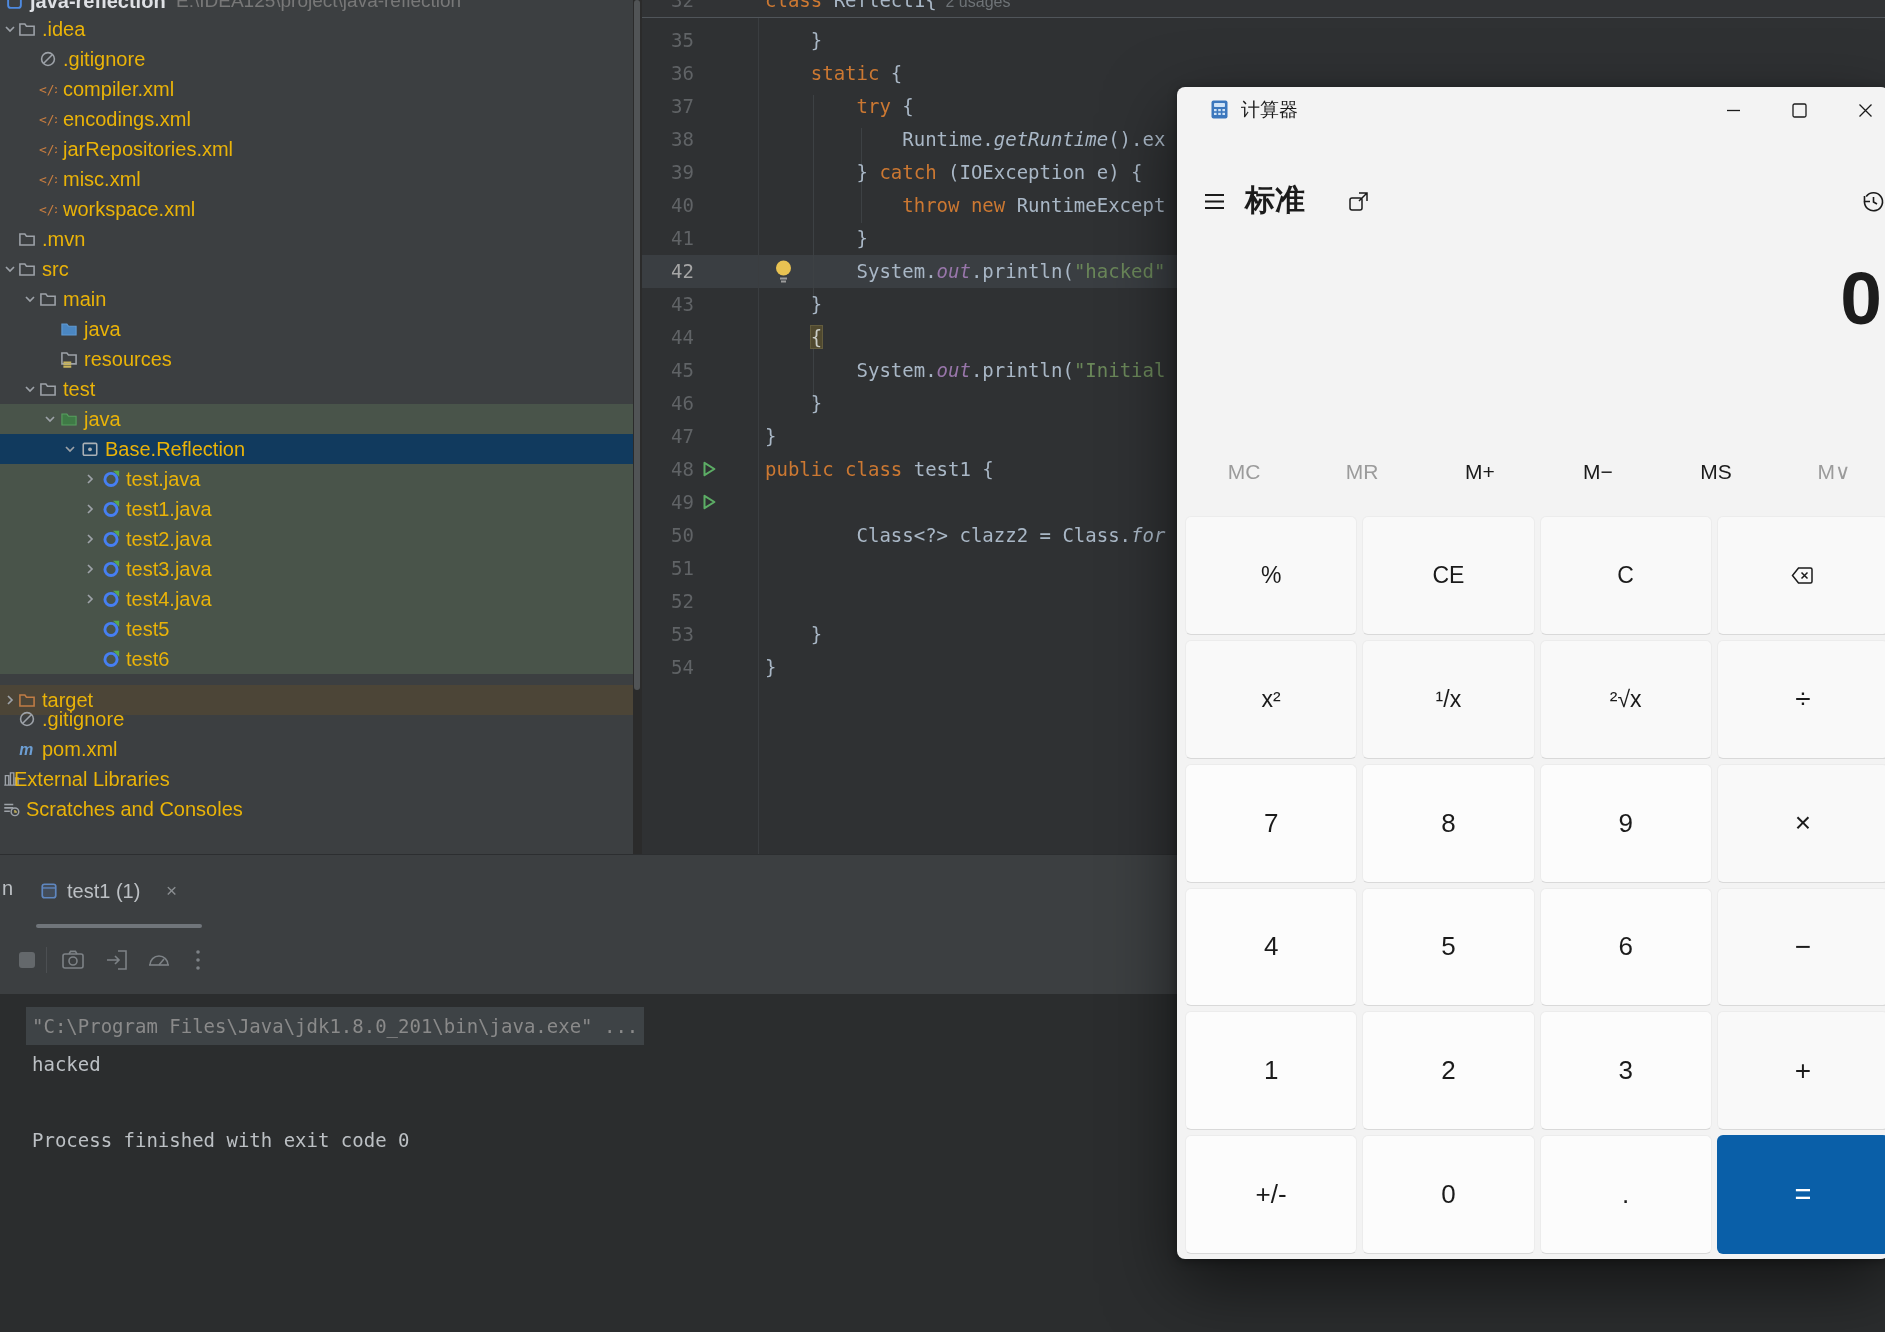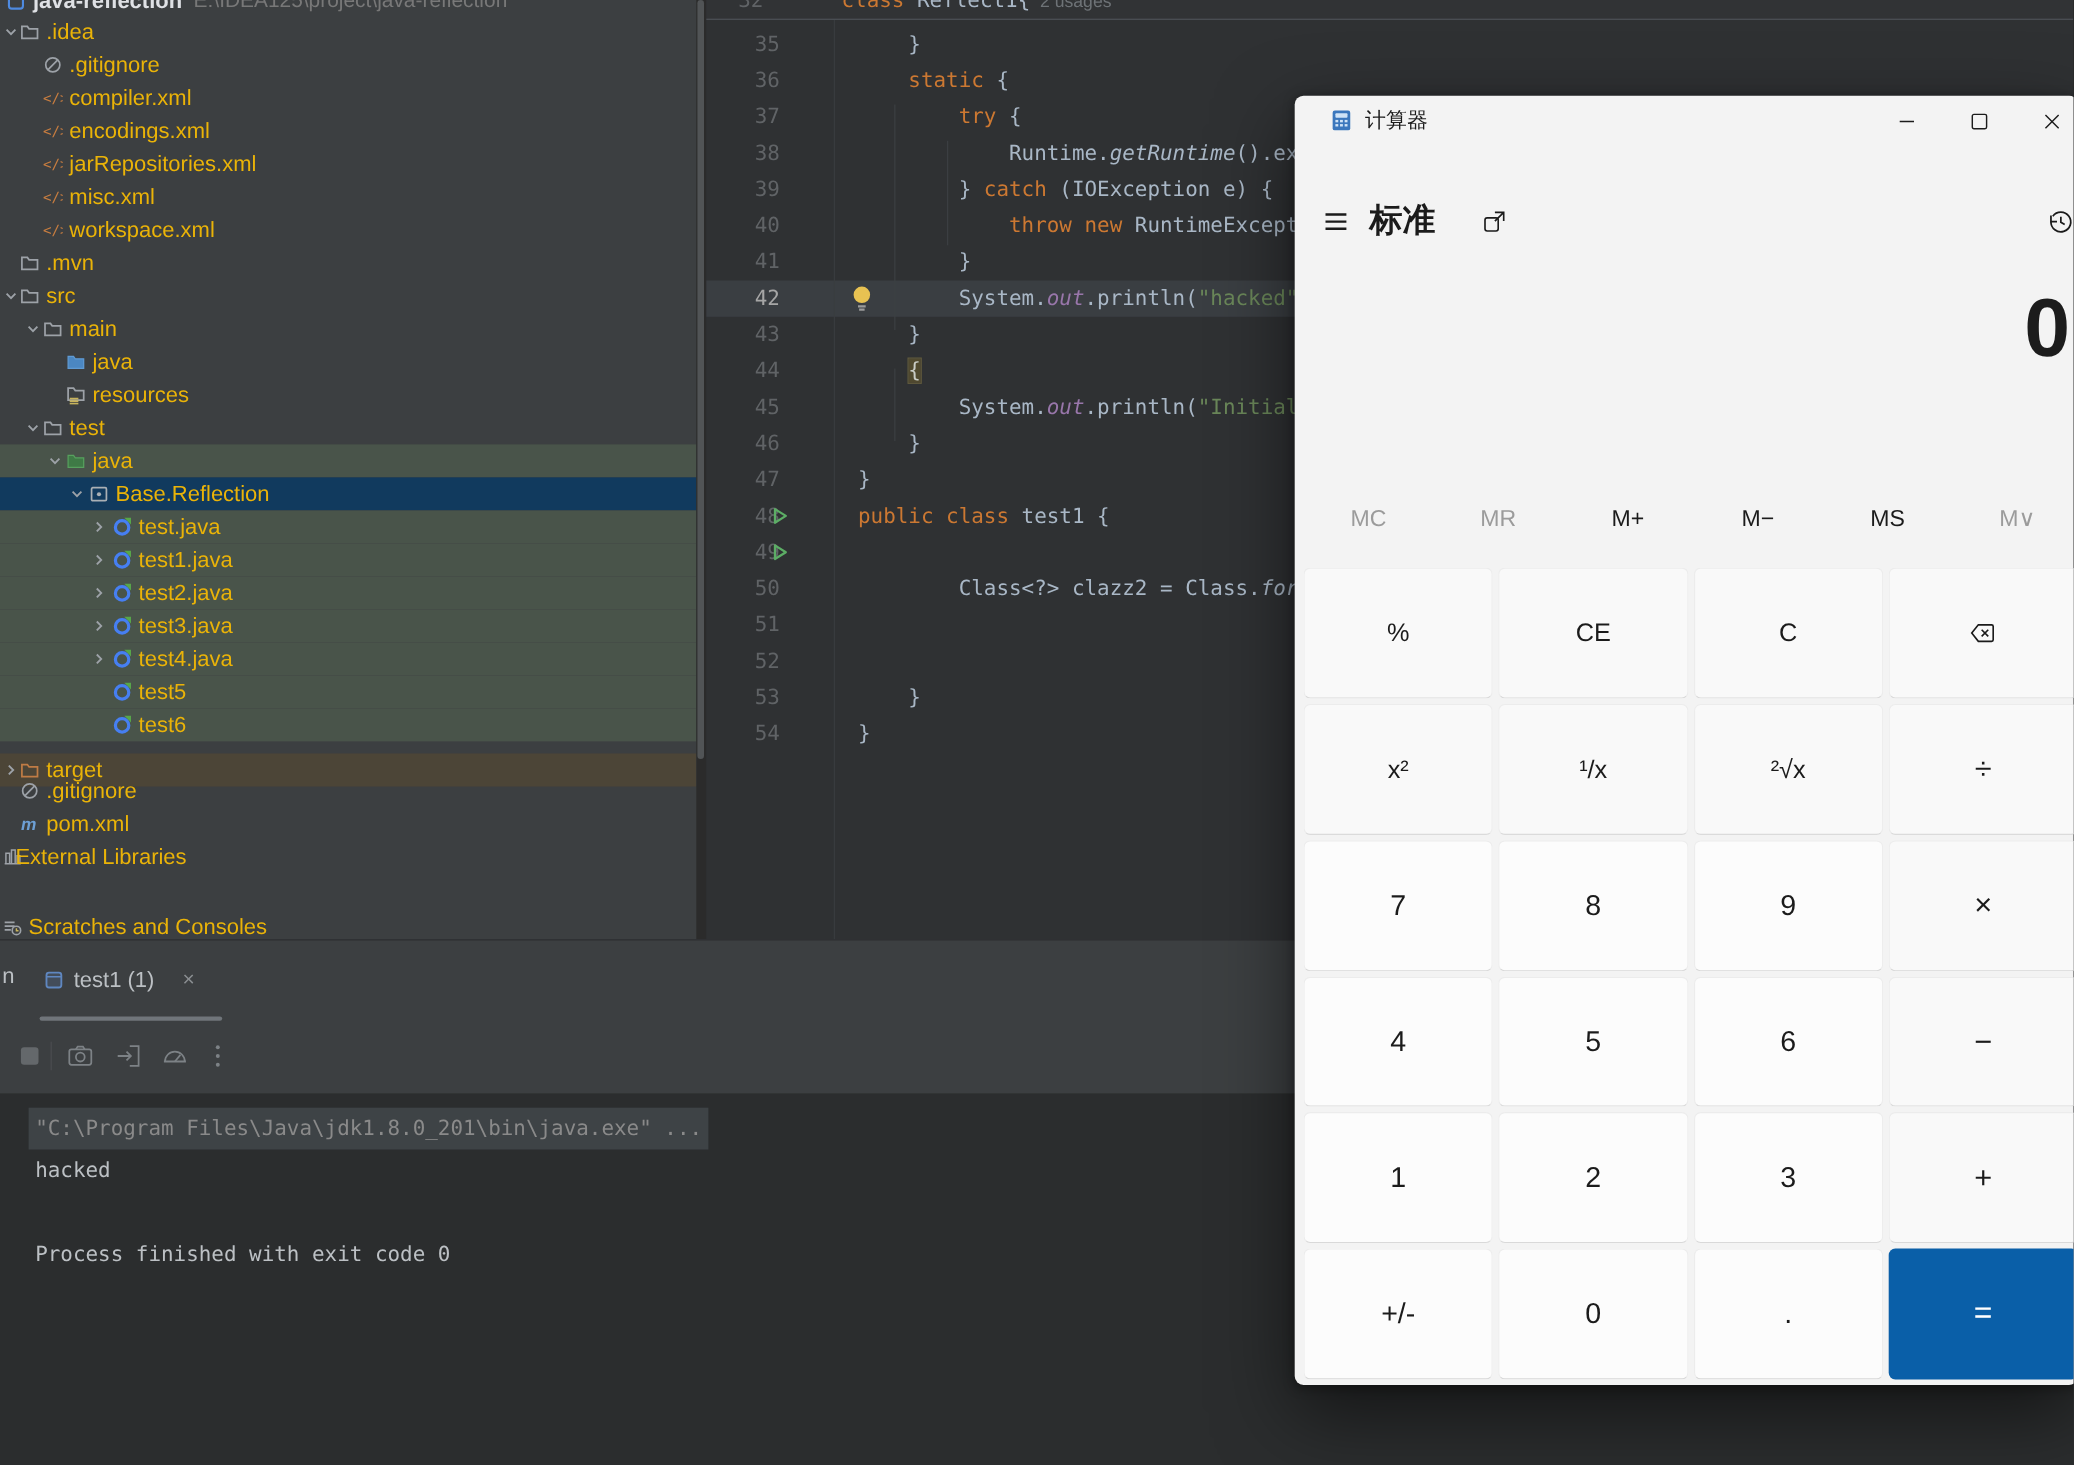--- a/index.html
+++ b/index.html
@@ -24,21 +24,21 @@
   .tlb{position:absolute;font-size:20px;color:#eab308;white-space:nowrap;}
   #tree-scrollthumb{left:634px;top:0;width:6px;height:690px;background:#515456;border-radius:3px;z-index:7;}
 
   
   #editor-panel{left:642px;top:0;right:0;height:854px;background:#2f3133;overflow:hidden;z-index:5;
                 font-family:"DejaVu Sans Mono",monospace;font-size:19px;}
   #line-highlight{left:0;right:0;top:255px;height:33px;background:#3a3e42;}
   .iguide{position:absolute;width:1px;background:#3d4144;}
   #sticky-line{left:0;right:0;top:0;height:17px;background:#313335;border-bottom:1px solid #50555a;overflow:hidden;z-index:3;}
   #sticky-inner{position:absolute;left:0;right:0;top:-16px;height:33px;line-height:33px;}
-  .cl{position:absolute;left:15px;right:0;height:33px;line-height:33px;white-space:pre;}
+  .cl{position:absolute;left:0;right:0;height:33px;line-height:33px;white-space:pre;}
   .cl .num,#sticky-inner .num{position:absolute;left:0;width:52px;text-align:right;color:#606366;}
   .cl .num.active{color:#a6a6a6;}
   .cl .txt,#sticky-inner .txt{position:absolute;left:123px;white-space:pre;}
   .kw{color:#cc7832;}
   .str{color:#6a8759;}
   .pl{color:#a9b7c6;}
   .fld{color:#9876aa;font-style:italic;}
   .mtd{color:#ffc66d;}
   .it{color:#a9b7c6;font-style:italic;}
   .inlay{color:#6e7377;font-family:"Liberation Sans",sans-serif;font-size:16px;}
@@ -374,21 +374,21 @@
         <span class="tlb" style="left:42px">pom.xml</span>
       </div>
       <div class="trow" style="top: 764px;">
         <span class="ic tic" style="left:2px">
           <svg viewBox="0 0 16 16">
             <path d="M3 13.5V5h3v8.5M7.5 13.5V2.5h3v11M12 13.5V7h2.3v6.5M2 13.5h13" fill="none" stroke="#9da2a8" stroke-width="1.2"></path>
           </svg>
         </span>
         <span class="tlb" style="left:14px">External Libraries</span>
       </div>
-      <div class="trow" style="top: 828px; padding-left: 28px;">
+      <div class="trow" style="top: 794px; padding-left: 28px;">
         <span class="ic tic" style="left:2px">
           <svg viewBox="0 0 16 16">
             <path d="M2 4h8M2 7h8M2 10h5" stroke="#9da2a8" stroke-width="1.4"></path>
             <circle cx="11.5" cy="10.5" r="3.4" fill="none" stroke="#9da2a8" stroke-width="1.3"></circle>
             <path d="M11.5 8.8v1.9h1.7" fill="none" stroke="#c8b45c" stroke-width="1.2"></path>
           </svg>
         </span>
         <span class="tlb" style="left:26px">Scratches and Consoles</span>
       </div>
     </div>

